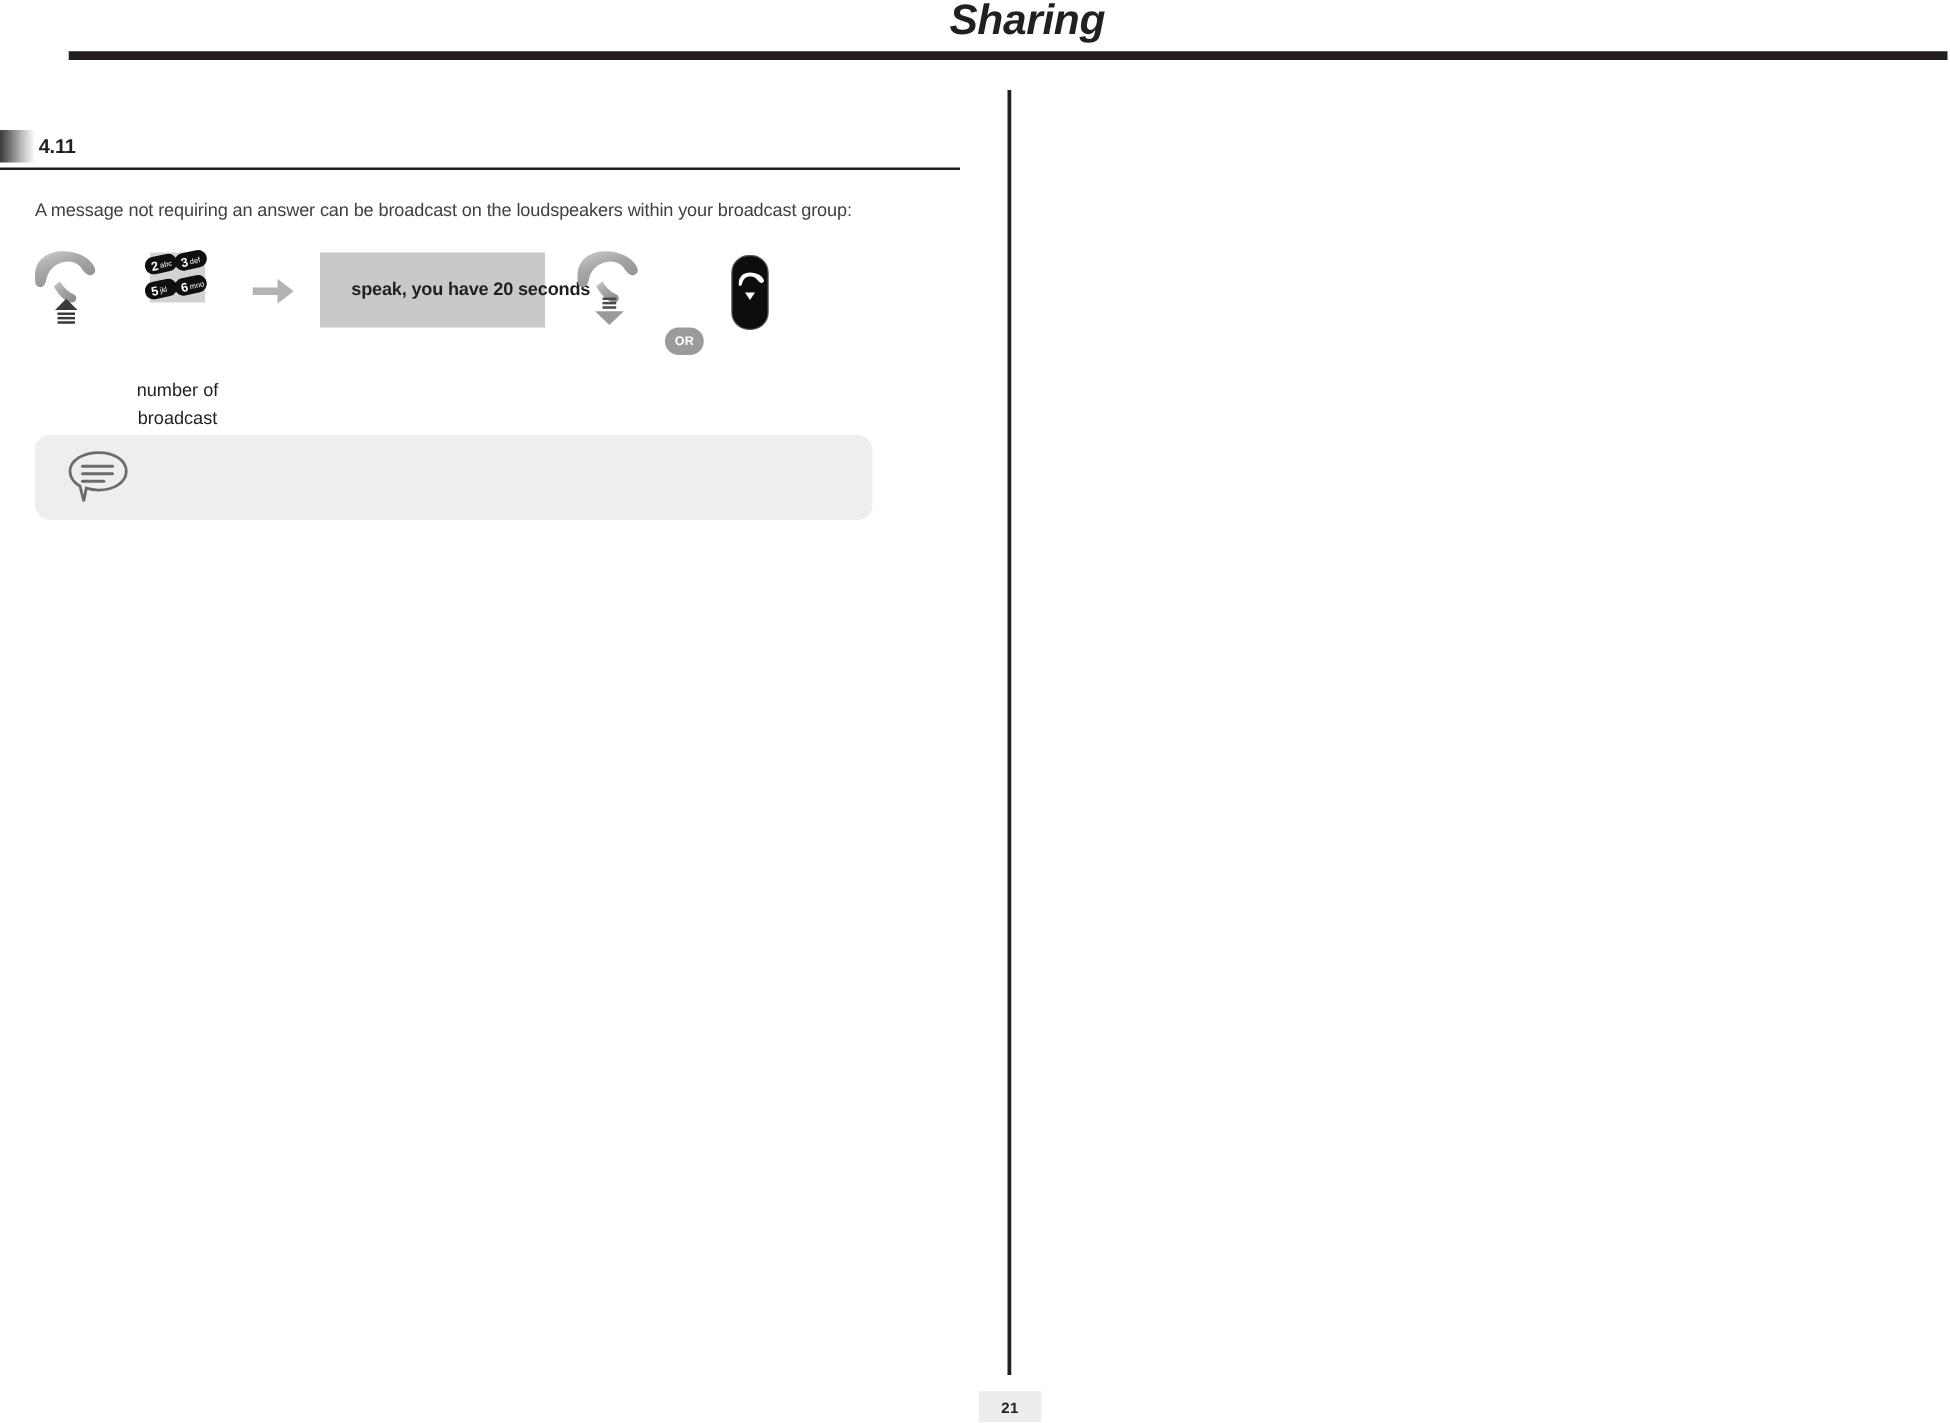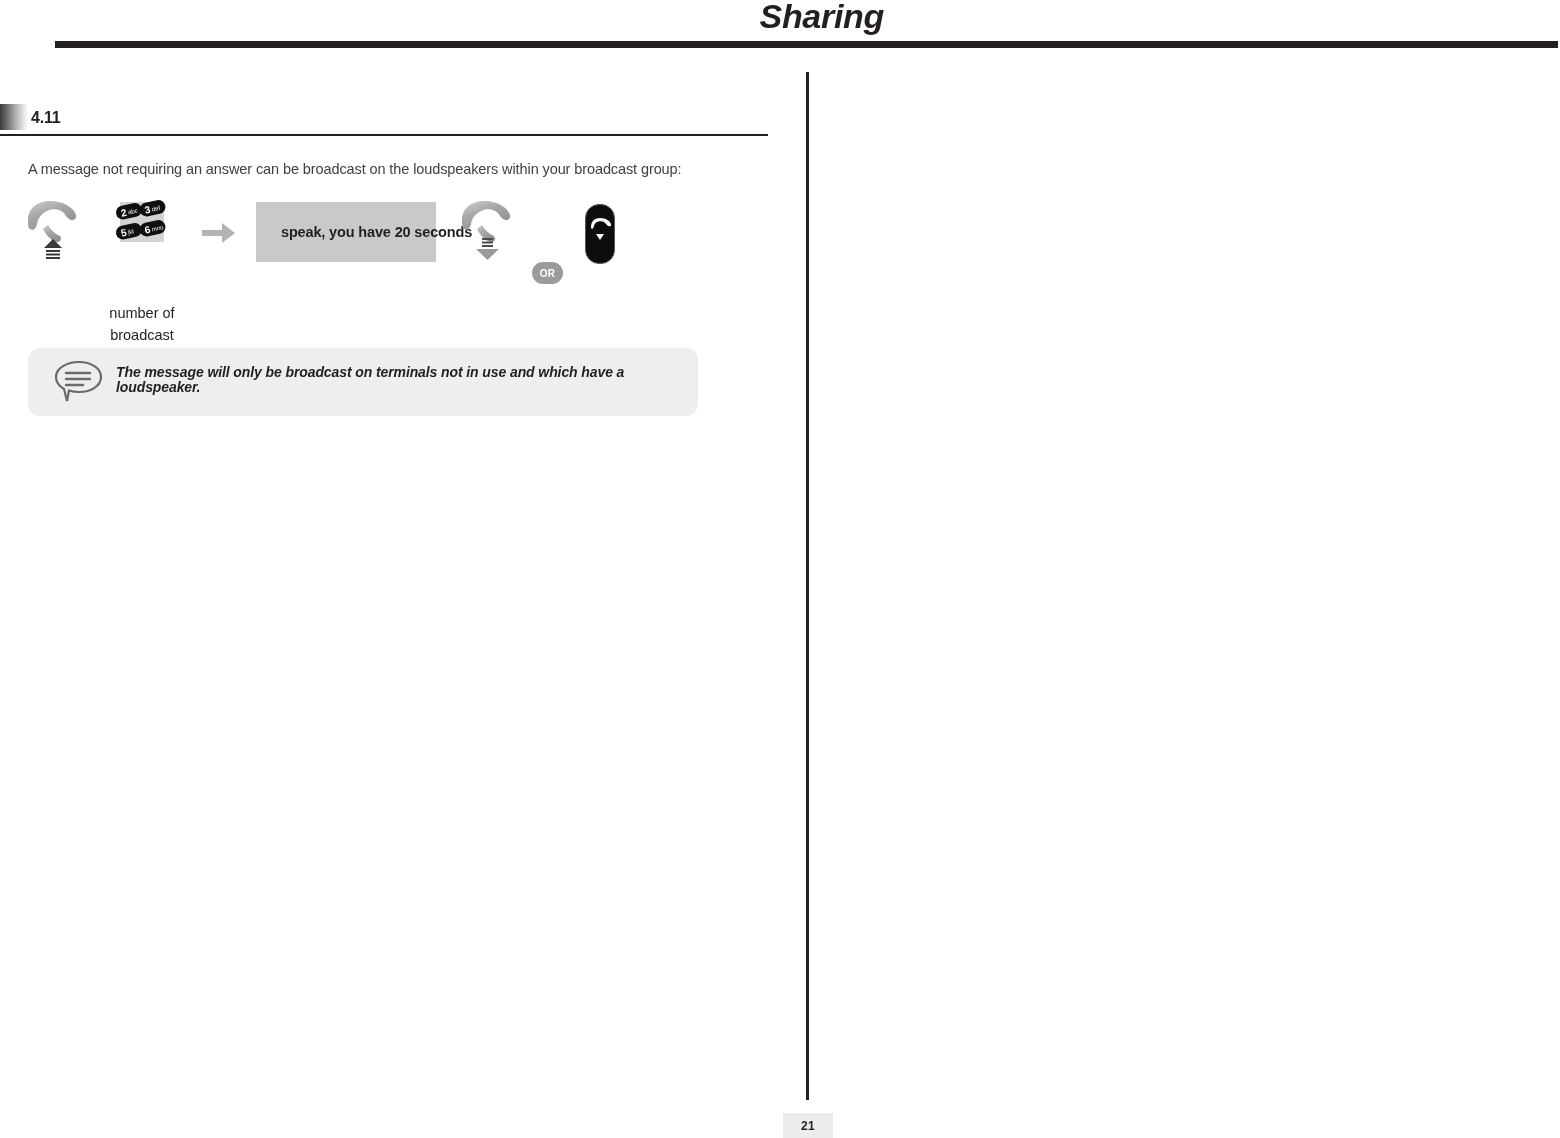--- a/index.html
+++ b/index.html
@@ -365,20 +365,19 @@
 
 <div id="note-callout">
   <svg id="note-icon" viewBox="0 0 56 46">
     <path d="M26,2 C38,2 48,8 48,17 C48,26 38,32 26,32 C22,32 19,31.5 16,30.5 L14,41 L11,29 C6,26 3,22 3,17 C3,8 14,2 26,2 Z" fill="none" stroke="#6b6b6b" stroke-width="2.2"></path>
     <g stroke="#6b6b6b" stroke-width="2.4" stroke-linecap="round">
       <line x1="13" y1="13" x2="37" y2="13"></line>
       <line x1="13" y1="19" x2="37" y2="19"></line>
       <line x1="13" y1="25" x2="30" y2="25"></line>
     </g>
   </svg>
-  <div id="note-text">The message will only be broadcast on terminals not in use and which have a loudspeaker.</div>
 </div>
 
 <div id="column-divider"></div>
 
 <div id="page-number-box">
   <div id="page-number">21</div>
 </div>
 
 </body></html>

